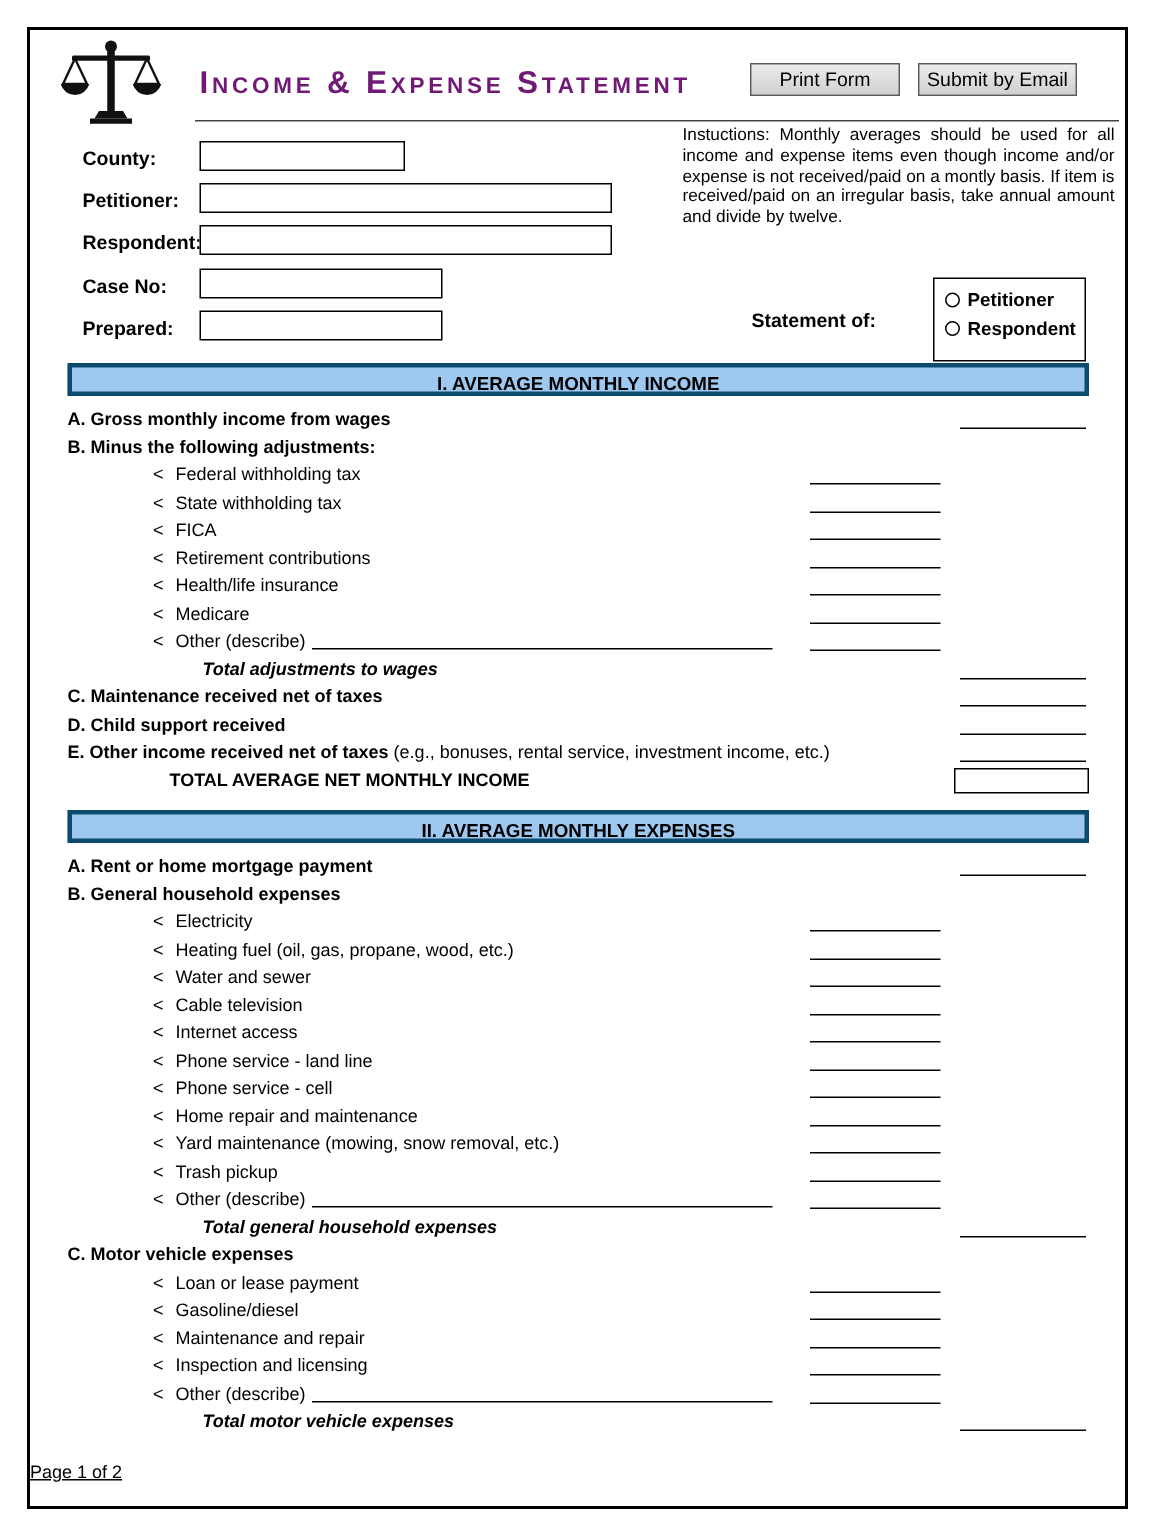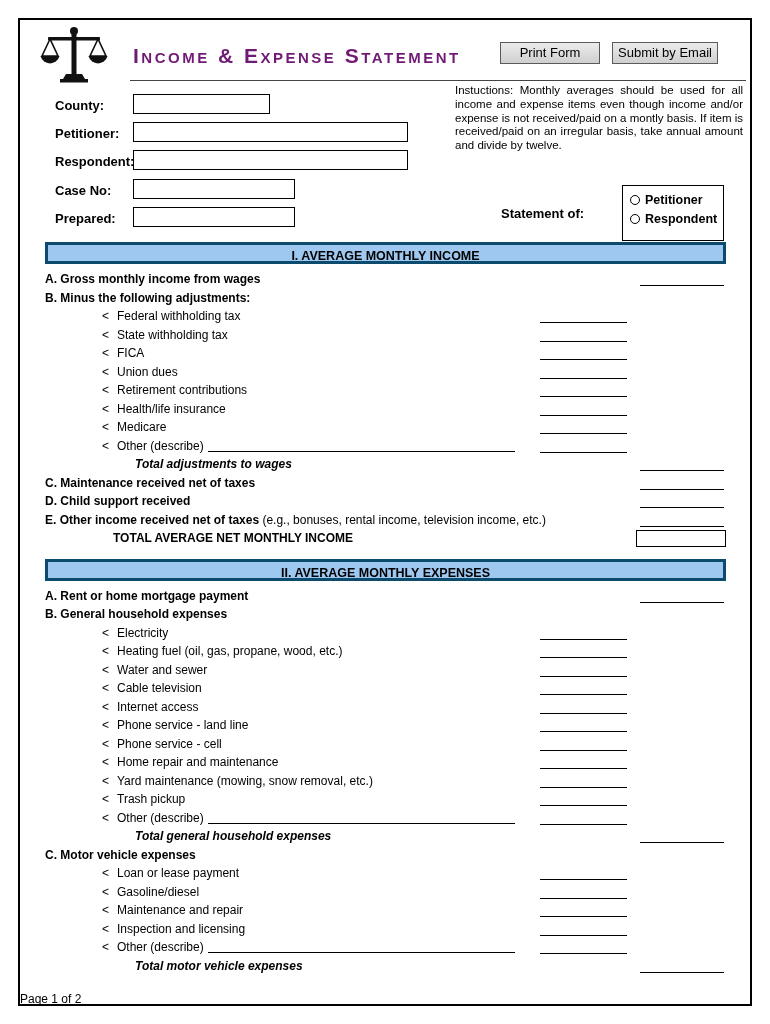--- a/index.html
+++ b/index.html
@@ -108,29 +108,28 @@
   </div>
 
   <div class="flow">
     <div class="form-body">
         <div class="section-bar">I.  AVERAGE MONTHLY INCOME</div>
         <div class="row main"><span class="row-label">A.  Gross monthly income from wages</span><div class="line right"></div></div>
         <div class="row main"><span class="row-label">B.  Minus the following adjustments:</span></div>
         <div class="row sub"><span class="bullet">&lt;</span><span class="row-label">Federal withholding tax</span><div class="line mid"></div></div>
         <div class="row sub"><span class="bullet">&lt;</span><span class="row-label">State withholding tax</span><div class="line mid"></div></div>
         <div class="row sub"><span class="bullet">&lt;</span><span class="row-label">FICA</span><div class="line mid"></div></div>
-        <div class="row sub"><span class="bullet">&lt;</span><span class="row-label">Union dues</span><div class="line mid"></div></div>
         <div class="row sub"><span class="bullet">&lt;</span><span class="row-label">Retirement contributions</span><div class="line mid"></div></div>
         <div class="row sub"><span class="bullet">&lt;</span><span class="row-label">Health/life insurance</span><div class="line mid"></div></div>
         <div class="row sub"><span class="bullet">&lt;</span><span class="row-label">Medicare</span><div class="line mid"></div></div>
         <div class="row sub"><span class="bullet">&lt;</span><span class="row-label">Other (describe)</span><div class="fill-line"></div><div class="line mid"></div></div>
         <div class="row total"><span class="row-label">Total adjustments to wages</span><div class="line right"></div></div>
         <div class="row main"><span class="row-label">C.  Maintenance received net of taxes</span><div class="line right"></div></div>
         <div class="row main"><span class="row-label">D.  Child support received</span><div class="line right"></div></div>
-        <div class="row main"><span class="row-label">E.  Other income received net of taxes</span><span class="row-suffix"> (e.g., bonuses, rental income, television income, etc.)</span><div class="line right"></div></div>
+        <div class="row main"><span class="row-label">E.  Other income received net of taxes</span><span class="row-suffix"> (e.g., bonuses, rental service, investment income, etc.)</span><div class="line right"></div></div>
         <div class="row grand"><span class="row-label">TOTAL AVERAGE NET MONTHLY INCOME</span><div class="total-box"></div></div>
         <div class="section-bar">II.  AVERAGE MONTHLY EXPENSES</div>
         <div class="row main"><span class="row-label">A.  Rent or home mortgage payment</span><div class="line right"></div></div>
         <div class="row main"><span class="row-label">B.  General household expenses</span></div>
         <div class="row sub"><span class="bullet">&lt;</span><span class="row-label">Electricity</span><div class="line mid"></div></div>
         <div class="row sub"><span class="bullet">&lt;</span><span class="row-label">Heating fuel (oil, gas, propane, wood, etc.)</span><div class="line mid"></div></div>
         <div class="row sub"><span class="bullet">&lt;</span><span class="row-label">Water and sewer</span><div class="line mid"></div></div>
         <div class="row sub"><span class="bullet">&lt;</span><span class="row-label">Cable television</span><div class="line mid"></div></div>
         <div class="row sub"><span class="bullet">&lt;</span><span class="row-label">Internet access</span><div class="line mid"></div></div>
         <div class="row sub"><span class="bullet">&lt;</span><span class="row-label">Phone service - land line</span><div class="line mid"></div></div>

